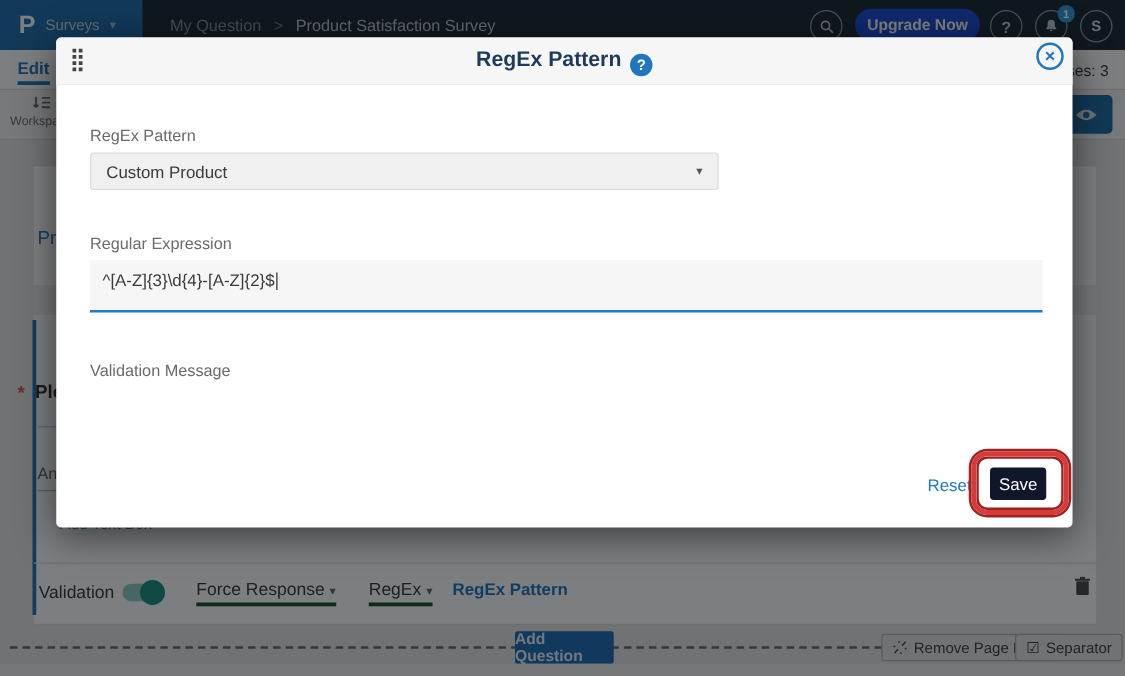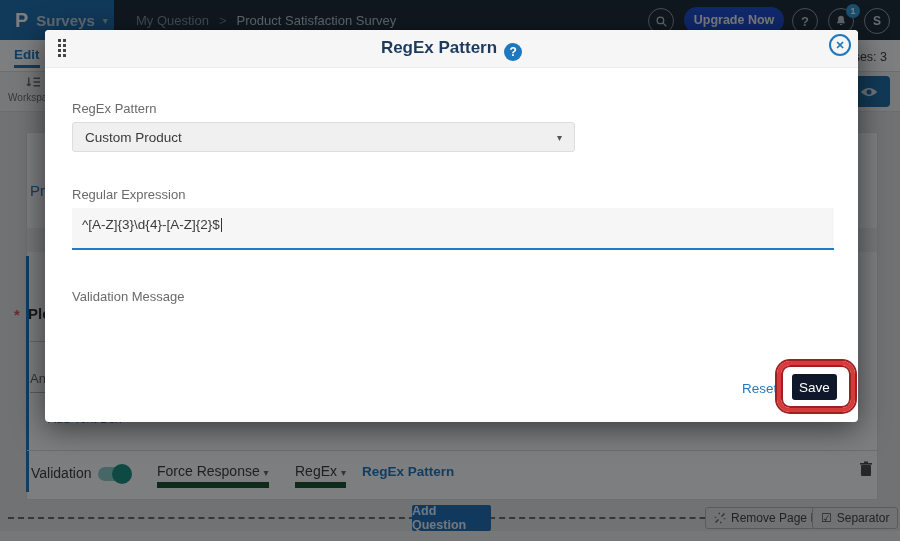--- a/index.html
+++ b/index.html
@@ -4,21 +4,21 @@
 <style>
   html,body{margin:0;padding:0;background:#555;}
   .screen{position:relative;width:900px;height:541px;overflow:hidden;background:#e7e7e7;
           font-family:"Liberation Sans",sans-serif;}
   .abs{position:absolute;}
   
   .topbar{left:0;top:0;width:900px;height:40px;background:#1c2a35;}
   .brand{left:0;top:0;width:114px;height:40px;background:#1f6fae;display:flex;align-items:center;
          gap:8px;padding-left:15px;box-sizing:border-box;cursor:pointer;}
   .logo{color:#fff;font-weight:bold;font-size:20px;line-height:1;}
-  .brand-label{color:#c3d9ea;font-size:15px;font-weight:bold;}
+  .brand-label{color:#c3d9ea;font-size:12px;}
   .caret{font-size:10px;color:#9cc0dc;}
   .breadcrumb{left:136px;top:0;height:40px;display:flex;align-items:center;gap:10px;font-size:13px;white-space:nowrap;}
   .bc-link{color:#8796a1;cursor:pointer;}
   .bc-sep{color:#6e7d88;}
   .bc-cur{color:#c7cfd6;}
   .icon-circle{width:26px;height:26px;border:1px solid #93a1ab;border-radius:50%;
                display:flex;align-items:center;justify-content:center;color:#c9d2d8;
                font-size:13px;font-weight:bold;cursor:pointer;box-sizing:border-box;}
   .pos-search{left:648px;top:8px;} .pos-help{left:792px;top:8px;}
   .pos-bell{left:828px;top:8px;} .pos-avatar{left:864px;top:8px;font-size:12px;color:#d5dce1;}
@@ -44,21 +44,21 @@
   .req{left:14px;top:306px;color:#d9534f;font-weight:bold;font-size:15px;}
   .qtext{left:28px;top:305px;font-size:15px;font-weight:bold;color:#2e2e2e;white-space:nowrap;}
   .qline{left:30px;top:341px;width:380px;height:1px;background:#ccc;}
   .answer{left:30px;top:371px;font-size:13px;color:#666;white-space:nowrap;}
   .aline{left:30px;top:392px;width:380px;height:1px;background:#bbb;}
   .add-text-box{left:48px;top:412px;font-size:12.5px;color:#1f78be;white-space:nowrap;cursor:pointer;}
   .vdivider{left:27px;top:450px;width:850px;height:1px;background:#ddd;}
   .vlabel{left:31px;top:465px;font-size:14px;color:#3a3a3a;}
   .toggle{left:98px;top:467px;width:30px;height:14px;background:#8fd0c8;border-radius:7px;cursor:pointer;}
   .knob{position:absolute;right:-4px;top:-3px;width:20px;height:20px;background:#17907f;border-radius:50%;}
-  .dd-underline{border-bottom:6px solid #14532d;padding-bottom:3px;font-size:14px;color:#3a3a3a;
+  .dd-underline{border-bottom:3px solid #14532d;padding-bottom:3px;font-size:14px;color:#3a3a3a;
                 white-space:nowrap;cursor:pointer;}
   .dd-underline .caret{color:#666;}
   .pos-force{left:157px;top:463px;} .pos-regexdd{left:295px;top:463px;}
   .regex-link{left:362px;top:464px;font-size:13.5px;font-weight:bold;color:#1f78be;white-space:nowrap;cursor:pointer;}
   .trash{left:859px;top:461px;cursor:pointer;}
   .dashline{left:8px;top:517px;width:888px;border-top:2px dashed #6a6a6a;}
   .add-q{left:412px;top:505px;width:79px;height:26px;background:#1d6fb6;color:#eaf2fa;font-size:12.5px;
          font-weight:bold;display:flex;align-items:center;justify-content:center;border-radius:2px;cursor:pointer;}
   .chip{height:22px;background:#e6e6e6;border:1px solid #b5b5b5;border-radius:3px;font-size:12px;color:#3f3f3f;
         display:flex;align-items:center;gap:5px;padding:0 8px;box-sizing:border-box;white-space:nowrap;cursor:pointer;}

